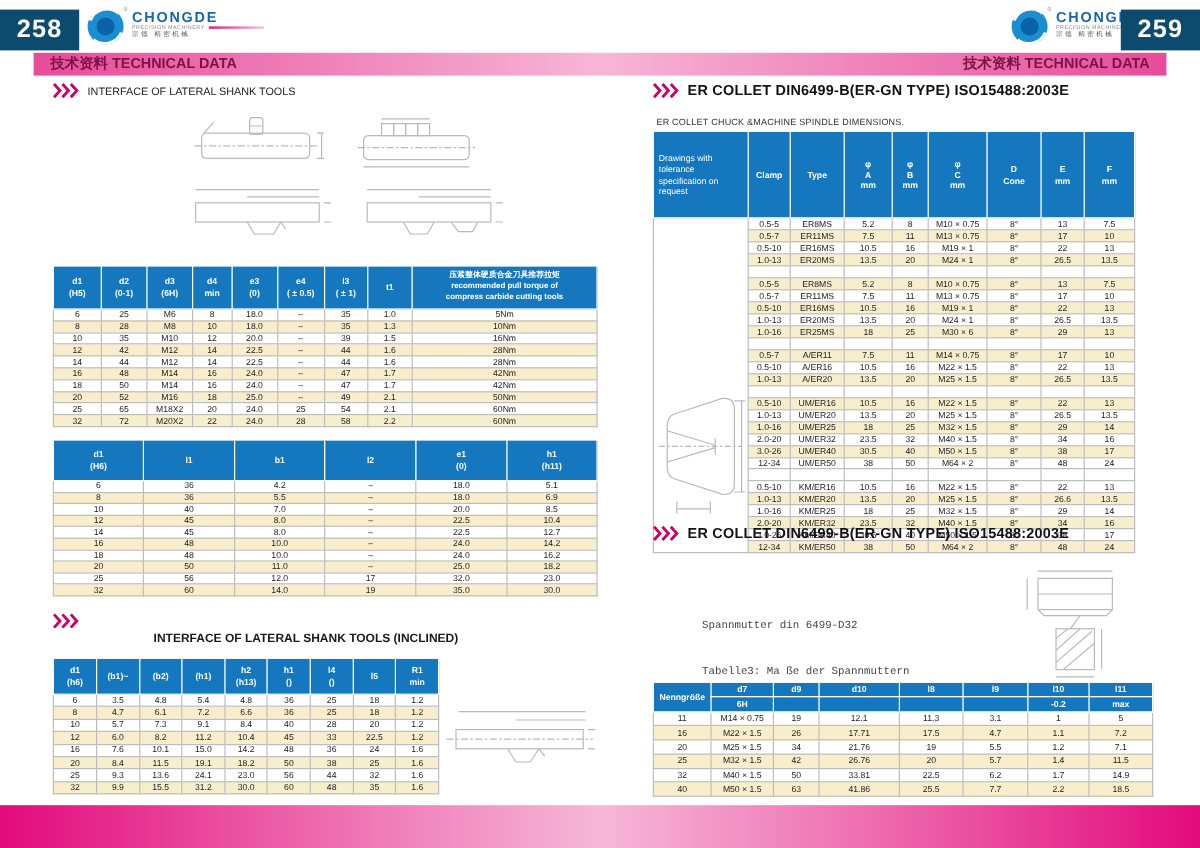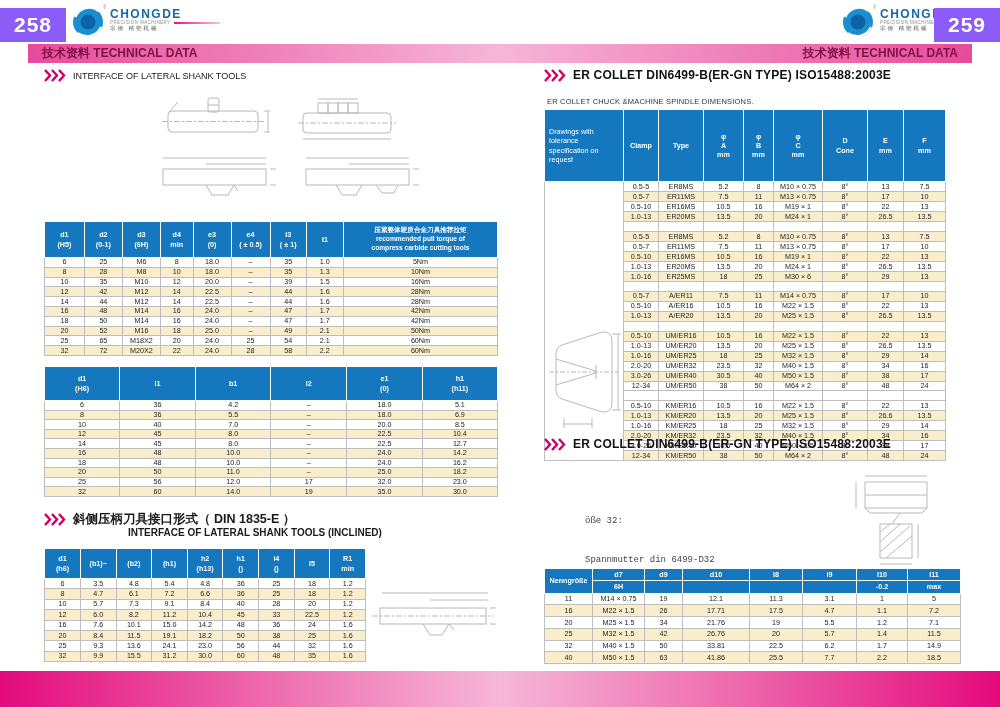--- a/index.html
+++ b/index.html
@@ -1,21 +1,21 @@
 <!DOCTYPE html>
 <html><head>
 <meta charset="utf-8">
 <style>
   * { margin:0; padding:0; box-sizing:border-box; }
   html,body { width:1000px; height:707px; background:#fff; font-family:"Liberation Sans", sans-serif; overflow:hidden; }
   .sheet { position:absolute; left:0; top:0; width:1000px; height:707px; background:#fff; }
   .page { position:absolute; top:0; width:500px; height:707px; }
   .page-left { left:0; } .page-right { left:500px; }
 
-  .pageno-box { position:absolute; width:66px; height:34px; background:#8b5cf6; color:#fff;
+  .pageno-box { position:absolute; width:66px; height:34px; background:#0c4a6e; color:#fff;
     font-size:21px; font-weight:bold; text-align:center; line-height:34px; letter-spacing:1px; }
   .pn-left { left:0; top:8px; } .pn-right { left:434px; top:8px; }
 
   .logo { position:absolute; top:3px; display:flex; align-items:flex-start; }
   .lg-left { left:72px; } .lg-right { left:342px; }
   .logo-text { margin-left:4px; padding-top:6px; }
   .logo-name { font-size:12px; font-weight:bold; color:#1766ad; letter-spacing:1.5px; line-height:11px; }
   .logo-sub { font-size:4.5px; color:#8c8c8c; letter-spacing:.4px; display:flex; align-items:center; gap:3px; }
   .logo-sub .pinkline { display:inline-block; width:46px; height:2px; background:linear-gradient(90deg,#e8137f,#f9c2de); }
   .logo-zh { font-size:5.5px; color:#555; letter-spacing:2px; }
@@ -404,21 +404,20 @@
     <div class="sec-title" style="left:44px; top:511px;">
       <span class="chevrons">
         <svg width="22" height="13" viewBox="0 0 22 13">
             <g stroke="#cc0066" stroke-width="2.4" fill="none">
           <polyline points="1,1 6,6.5 1,12"></polyline>
               <polyline points="8,1 13,6.5 8,12"></polyline>
               <polyline points="15,1 20,6.5 15,12"></polyline>
         </g>
           </svg>
       </span>
-      <span class="zh">斜侧压柄刀具接口形式（ DIN 1835-E ）</span>
     </div>
     <div class="sub-en" style="left:128px; top:527px;">INTERFACE OF LATERAL SHANK TOOLS (INCLINED)</div>
 
     <div class="tablebox t3" style="left:44px; top:548px; width:322px; height:114px;">
         <table>
           <colgroup>
             <col style="width: 11.2%;">
             <col style="width: 11.1%;">
             <col style="width: 11.1%;">
             <col style="width: 11.1%;">
@@ -942,21 +941,20 @@
           <polyline points="1,1 6,6.5 1,12"></polyline>
               <polyline points="8,1 13,6.5 8,12"></polyline>
               <polyline points="15,1 20,6.5 15,12"></polyline>
         </g>
           </svg>
       </span>
       <span class="en-big">ER COLLET  DIN6499-B(ER-GN TYPE)  ISO15488:2003E</span>
     </div>
 
     <div class="german" style="left:85px; top:489px;">
-      <div>öße 32:</div>
       <div>Spannmutter din 6499-D32</div>
       <div>Tabelle3: Ma ße der Spannmuttern</div>
     </div>
 
     <div class="drawing" style="left:340px; top:468px;">
       <svg width="115" height="100" viewBox="0 0 115 100">
         <g stroke="#b9b9b9" fill="none" stroke-width="1">
           <rect x="25" y="14" width="62" height="26"></rect>
           <line x1="25" y1="27" x2="87" y2="27"></line>
           <polyline points="25,40 30,45 82,45 87,40"></polyline>

